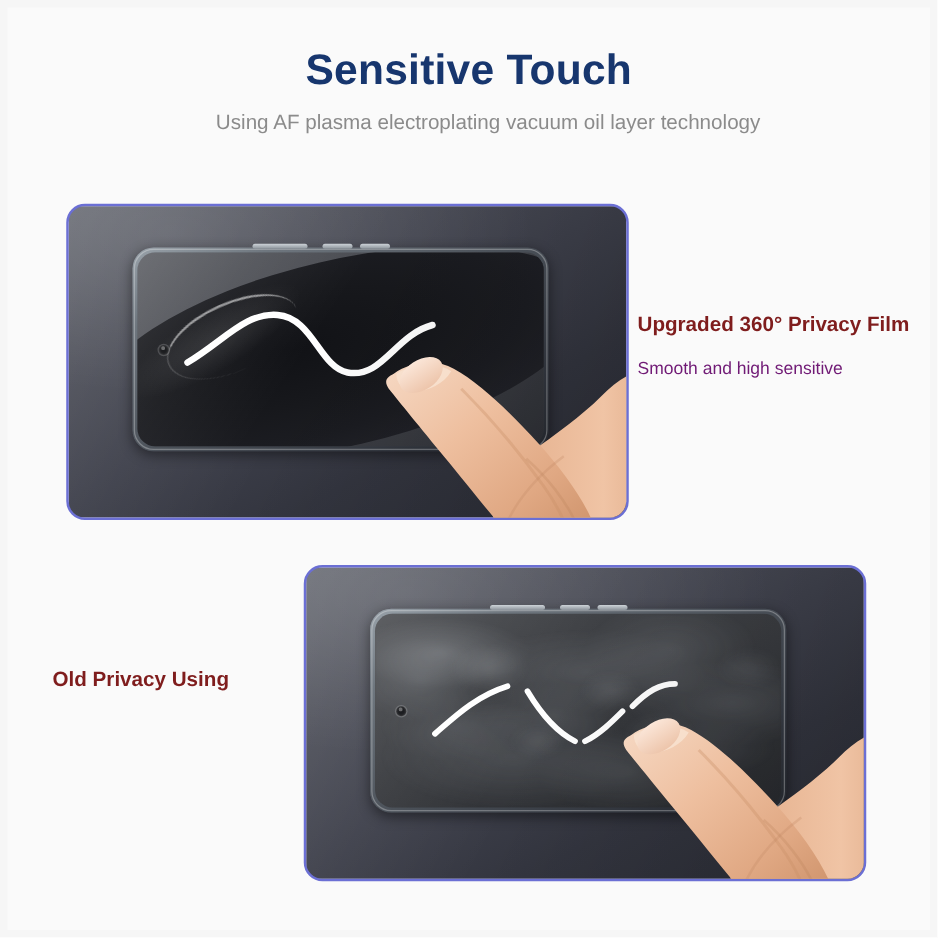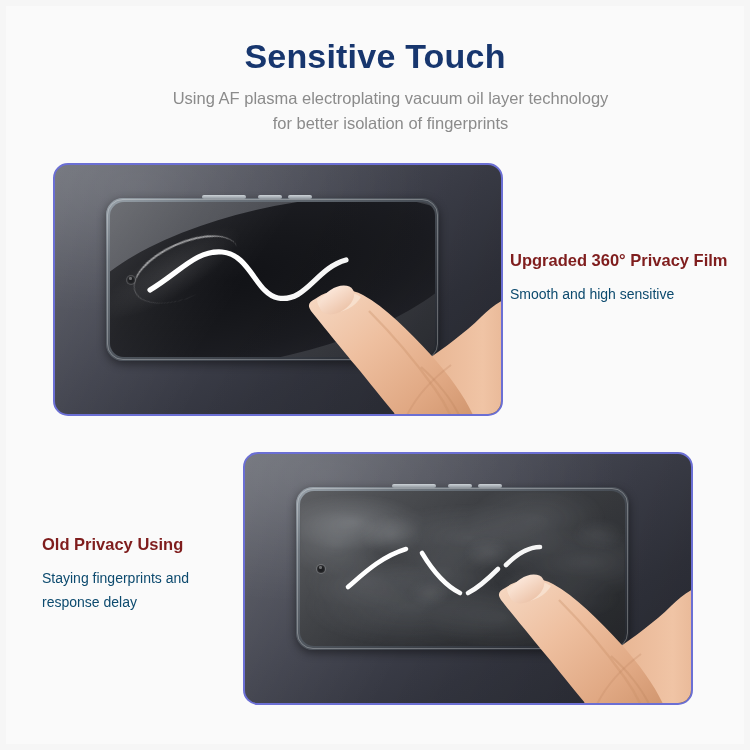--- a/index.html
+++ b/index.html
@@ -281,36 +281,35 @@
   .callout-title {
     font-size: 16.5px;
     font-weight: bold;
     color: #7f1d1d;
     line-height: 22px;
     margin: 0;
   }
   .callout-sub {
     margin: 11px 0 0 0;
     font-size: 14px;
-    color: #0c4a6e;
+    color: #701a75;
     line-height: 24px;
     font-weight: normal;
   }
   .callout-sub .sub-line { display: block; }
 </style>
 </head>
 <body>
 
 <div id="root">
 
   <div class="header">
     <h1 class="title">Sensitive Touch</h1>
     <p class="subtitle">
       <span class="sub-line">Using AF plasma electroplating vacuum oil layer technology</span>
-      <span class="sub-line">for better isolation of fingerprints</span>
     </p>
   </div>
 
   <div class="panel panel-top">
     <div class="panel-sheen"></div>
 
     <div class="phone phone-top">
       <div class="phone-frame"></div>
 
       <div class="btn-nub" style="left:96px;width:44px;"></div>
@@ -423,19 +422,15 @@
       <path d="M 12 44 C 26 35, 44 34, 56 42 C 50 52, 38 58, 26 58 C 18 58, 12 52, 12 44 Z" fill="#f8e2d0" opacity="0.85"></path>
       <ellipse cx="32" cy="45" rx="19" ry="12" transform="rotate(-33 32 45)" fill="url(#nailBot)"></ellipse>
       <path d="M 64 56 C 84 76, 110 106, 130 134 C 140 148, 146 160, 150 172" fill="none" stroke="#c98f68" stroke-width="2.4" opacity="0.35"></path>
       <path d="M 116 112 C 132 126, 148 146, 156 164" fill="none" stroke="#b98058" stroke-width="2" opacity="0.25"></path>
       <path d="M 96 175 C 104 150, 122 128, 146 110" fill="none" stroke="#c28a63" stroke-width="2" opacity="0.28"></path>
     </svg>
   </div>
 
   <div class="callout callout-left">
     <p class="callout-title">Old Privacy Using</p>
-    <p class="callout-sub">
-      <span class="sub-line">Staying fingerprints and</span>
-      <span class="sub-line">response delay</span>
-    </p>
   </div>
 
 </div>
 
 </body></html>

